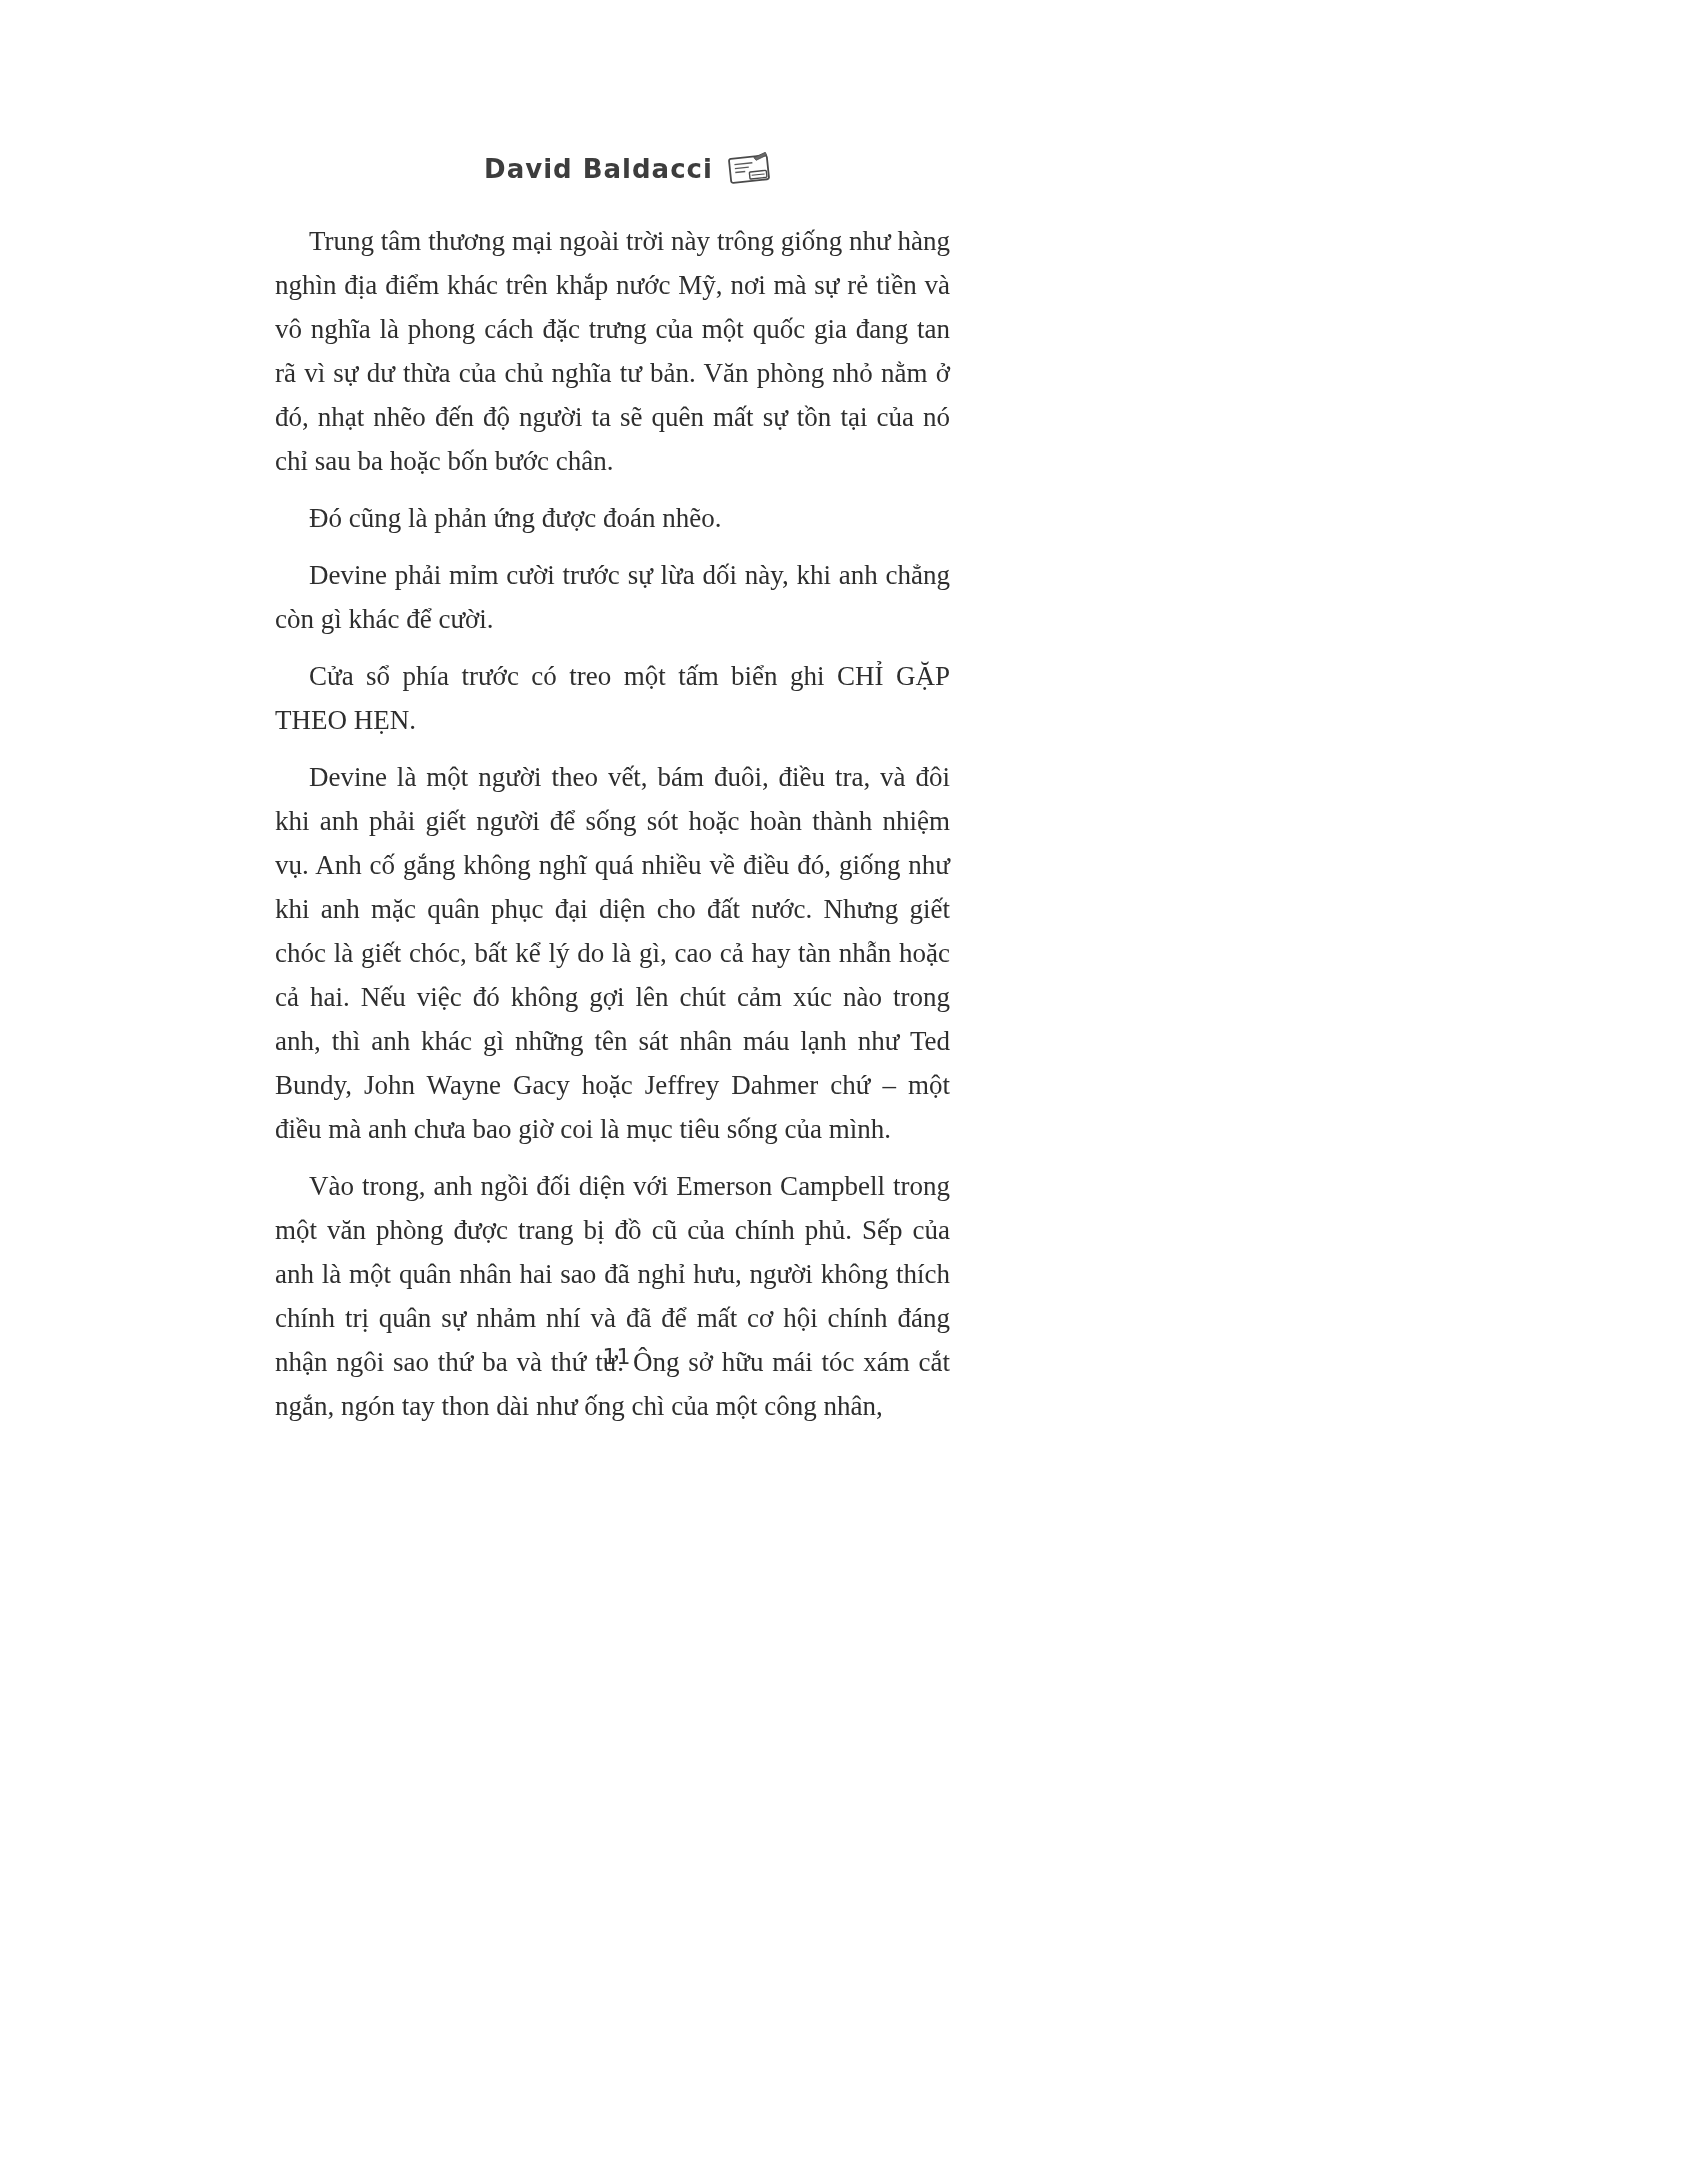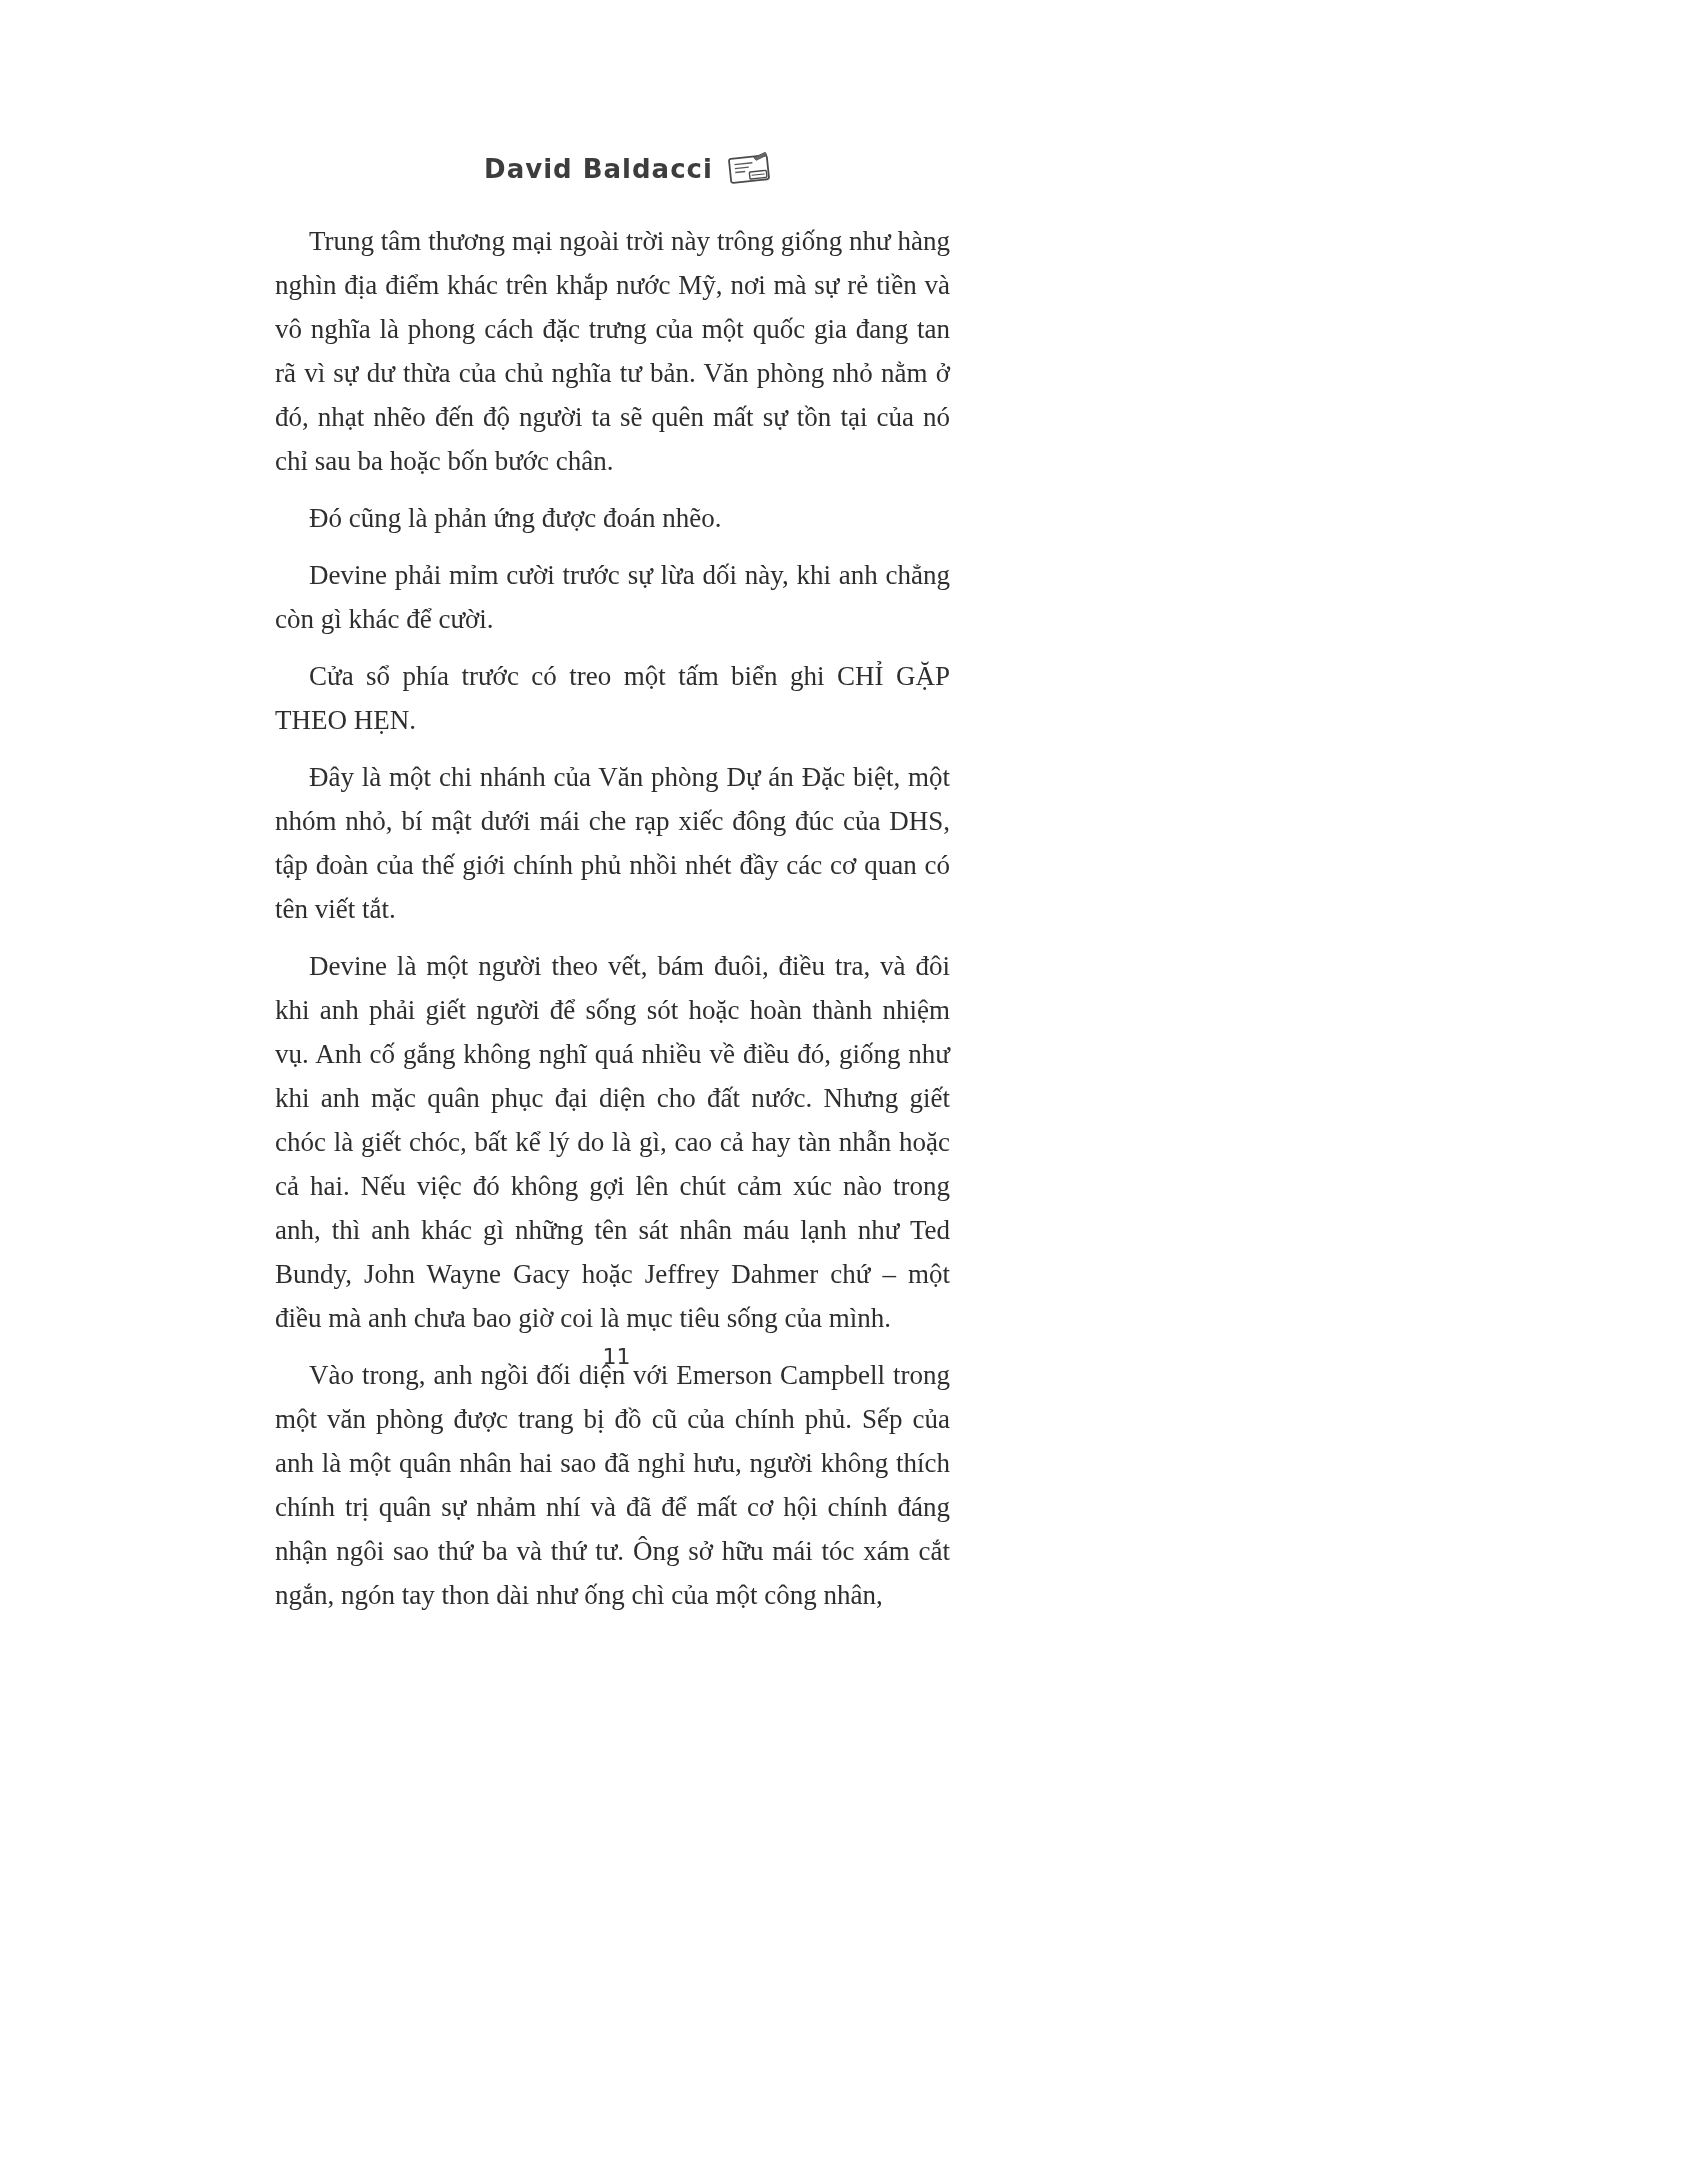--- a/index.html
+++ b/index.html
@@ -85,21 +85,20 @@
           </g>
         </svg>
       </span>
     </div>
 
     <div class="body-text">
       <p>Trung tâm thương mại ngoài trời này trông giống như hàng nghìn địa điểm khác trên khắp nước Mỹ, nơi mà sự rẻ tiền và vô nghĩa là phong cách đặc trưng của một quốc gia đang tan rã vì sự dư thừa của chủ nghĩa tư bản. Văn phòng nhỏ nằm ở đó, nhạt nhẽo đến độ người ta sẽ quên mất sự tồn tại của nó chỉ sau ba hoặc bốn bước chân.</p>
       <p>Đó cũng là phản ứng được đoán nhẽo.</p>
       <p>Devine phải mỉm cười trước sự lừa dối này, khi anh chẳng còn gì khác để cười.</p>
       <p>Cửa sổ phía trước có treo một tấm biển ghi CHỈ GẶP THEO HẸN.</p>
-      <p>Đây là một chi nhánh của Văn phòng Dự án Đặc biệt, một nhóm nhỏ, bí mật dưới mái che rạp xiếc đông đúc của DHS, tập đoàn của thế giới chính phủ nhồi nhét đầy các cơ quan có tên viết tắt.</p>
       <p>Devine là một người theo vết, bám đuôi, điều tra, và đôi khi anh phải giết người để sống sót hoặc hoàn thành nhiệm vụ. Anh cố gắng không nghĩ quá nhiều về điều đó, giống như khi anh mặc quân phục đại diện cho đất nước. Nhưng giết chóc là giết chóc, bất kể lý do là gì, cao cả hay tàn nhẫn hoặc cả hai. Nếu việc đó không gợi lên chút cảm xúc nào trong anh, thì anh khác gì những tên sát nhân máu lạnh như Ted Bundy, John Wayne Gacy hoặc Jeffrey Dahmer chứ – một điều mà anh chưa bao giờ coi là mục tiêu sống của mình.</p>
       <p>Vào trong, anh ngồi đối diện với Emerson Campbell trong một văn phòng được trang bị đồ cũ của chính phủ. Sếp của anh là một quân nhân hai sao đã nghỉ hưu, người không thích chính trị quân sự nhảm nhí và đã để mất cơ hội chính đáng nhận ngôi sao thứ ba và thứ tư. Ông sở hữu mái tóc xám cắt ngắn, ngón tay thon dài như ống chì của một công nhân,</p>
     </div>
 
   </div>
 
   <div class="page-number">11</div>
 
 </div>
 

